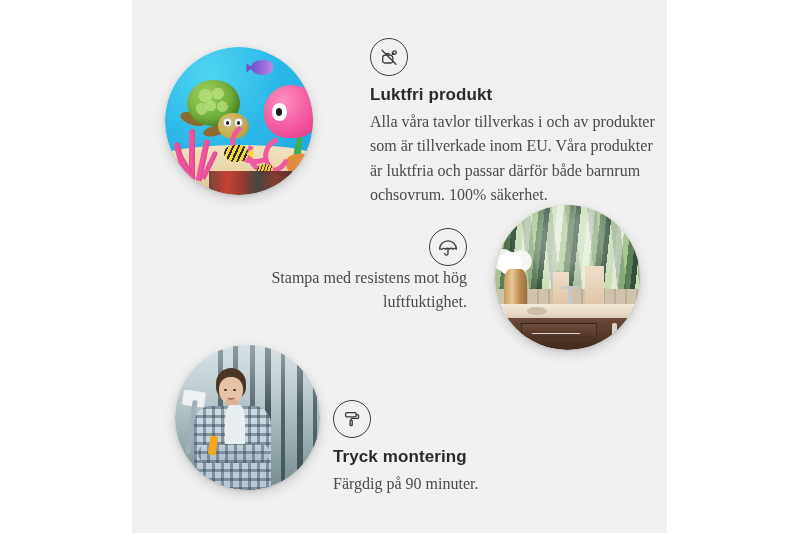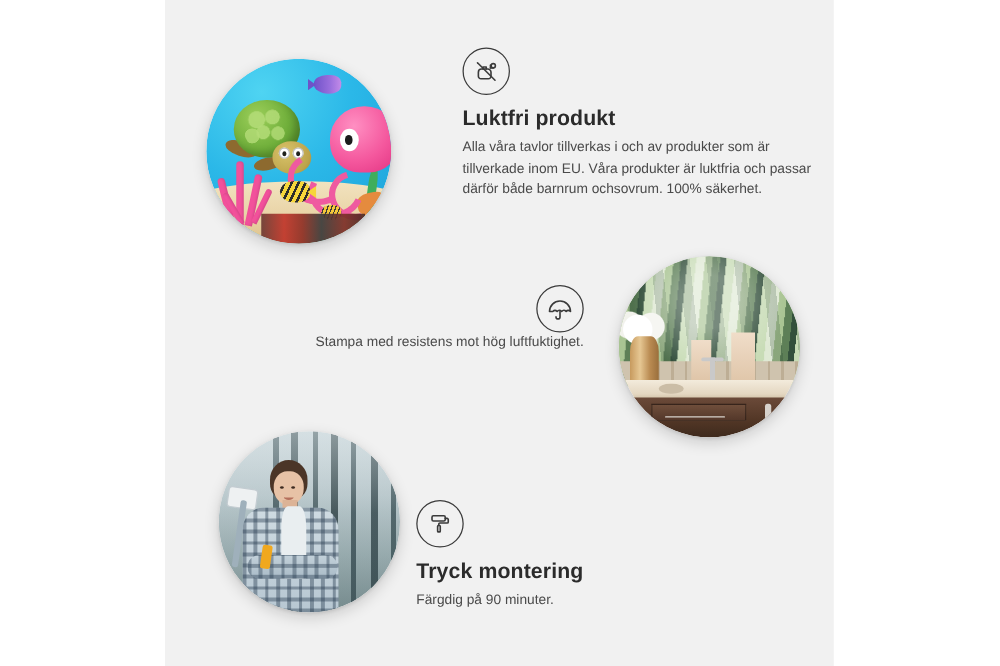--- a/index.html
+++ b/index.html
@@ -329,23 +329,24 @@
   .feat-icon svg { display:block; }
 
   .feat-title {
     font-size: 17px;
     font-weight: bold;
     color: #2b2b2b;
     margin: 9px 0 5px 0;
     letter-spacing: .1px;
   }
   .feat-desc {
-    font-size: 11px;
+    font-size: 16px;
     line-height: 1.52;
     color: #4a4a4a;
+    font-family: Liberation Serif, serif;
   }
 
   
   .feature-odorless {
     left: 330px; top: 38px; width: 292px;
     text-align: left;
     margin-left: 40px;
   }
 
   

